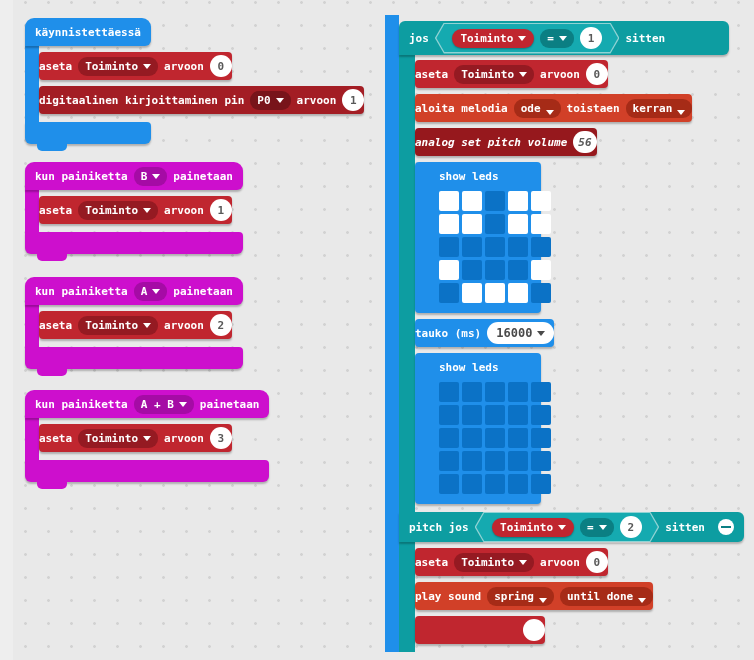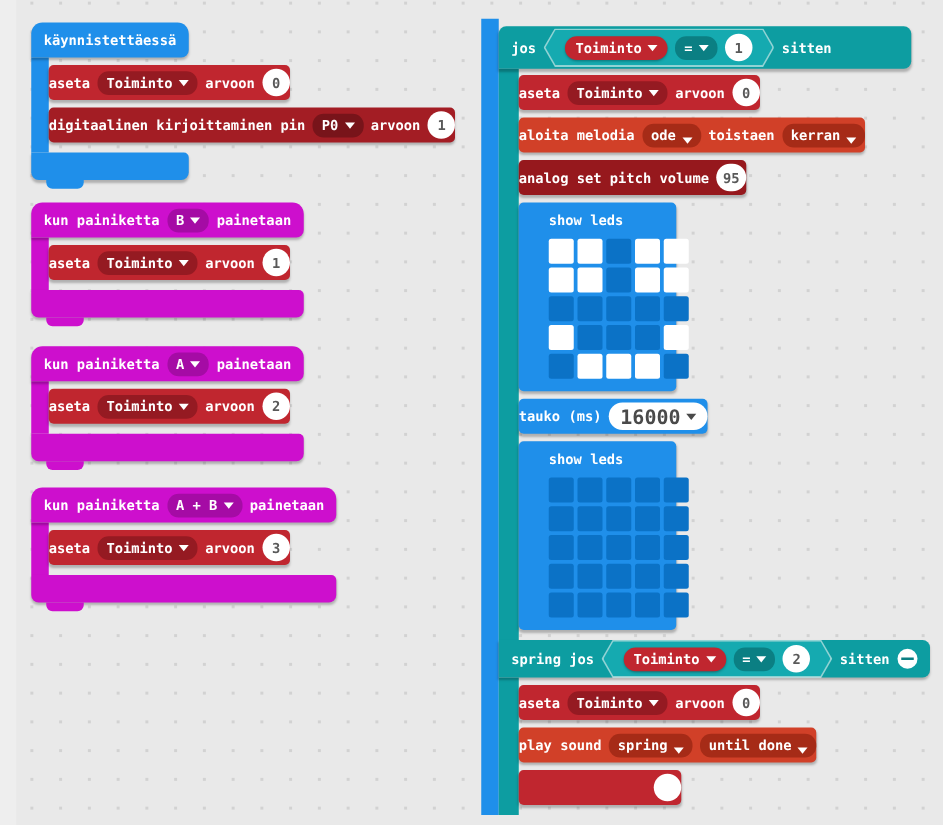--- a/index.html
+++ b/index.html
@@ -16,24 +16,24 @@
   body{
     width:754px;height:660px;overflow:hidden;position:relative;
     background-color:var(--bg);
     background-image:radial-gradient(circle,var(--dot) 1.3px,transparent 1.5px);
     background-size:23px 23px;background-position:14px 14px;
     font-family:"DejaVu Sans Mono",monospace;
   }
   .left-edge{position:absolute;left:0;top:0;width:13px;height:100%;background:#eeeeee;}
   .abs{position:absolute;width:max-content;}
   .t{font-size:11px;font-weight:700;color:#fff;white-space:nowrap;}
-  .tp{font-size:16px;font-weight:700;color:#4a4a4a;white-space:nowrap;}
+  .tp{font-size:12px;font-weight:700;color:#4a4a4a;white-space:nowrap;}
 
   .bg-blue{background:var(--blue);} .bg-red{background:var(--red);}
-  .bg-maroon{background:var(--maroon);} .bg-wine{background:var(--wine);}
+  .bg-maroon{background:var(--maroon);} .bg-wine{background:var(--wine);font-style:italic;}
   .bg-music{background:var(--music);} .bg-magenta{background:var(--magenta);}
   .bg-teal{background:var(--teal);}
 
   .stmt{position:relative;display:flex;align-items:center;gap:6px;height:28px;
         padding:0 0;border-radius:4px;width:max-content;
         box-shadow:0 2px 2px rgba(0,0,0,.25);box-sizing:border-box;}
   .dd{display:flex;align-items:center;gap:5px;padding:3px 7px;border-radius:9px;cursor:pointer;}
   .dd-red{background:var(--red-dark);} .dd-maroon{background:var(--maroon-dark);text-align:center;}
   .dd-music{background:var(--music-dark);align-items:flex-end;} .dd-magenta{background:var(--magenta-dark);}
   .dd-teal{background:var(--teal-dark);}
@@ -239,21 +239,21 @@
               </span>
               <span class="t">toistaen</span>
               <span class="dd dd-music">
                 <span class="t">kerran</span>
                 <span class="chev"></span>
               </span>
             </div>
 
             <div class="stmt bg-wine">
               <span class="t">analog set pitch volume</span>
-              <span class="pill">95</span>
+              <span class="pill">56</span>
             </div>
 
             <div class="ledblock bg-blue">
               <div class="t">show leds</div>
               <div class="ledgrid">
                   <div class="led on"></div>
                   <div class="led on"></div>
                   <div class="led"></div>
                   <div class="led on"></div>
                   <div class="led on"></div>
@@ -316,21 +316,21 @@
                   <div class="led"></div>
                   <div class="led"></div>
                   <div class="led"></div>
                 </div>
             </div>
 
           </div>
         </div>
 
         <div class="c-header elseif-h bg-teal" style="width:345px">
-          <span class="t">spring jos</span>
+          <span class="t">pitch jos</span>
           <span class="hexo">
               <span class="hexi">
             <span class="reporter">
               <span class="t">Toiminto</span>
               <span class="chev"></span>
             </span>
             <span class="dd dd-teal">
               <span class="t">=</span>
               <span class="chev"></span>
             </span>

